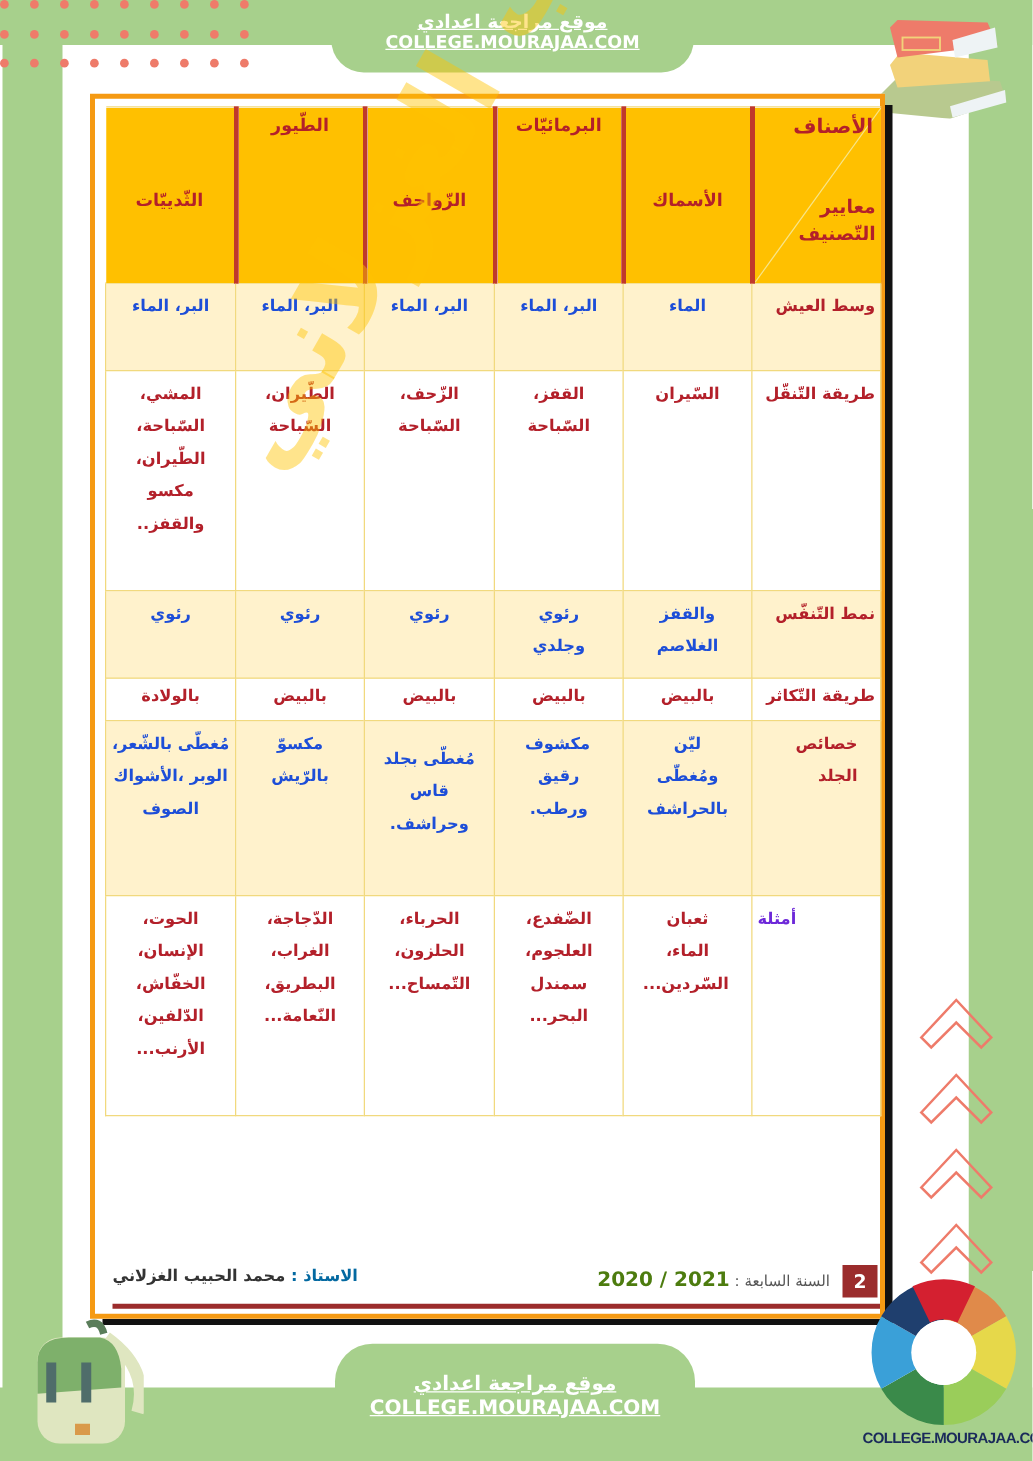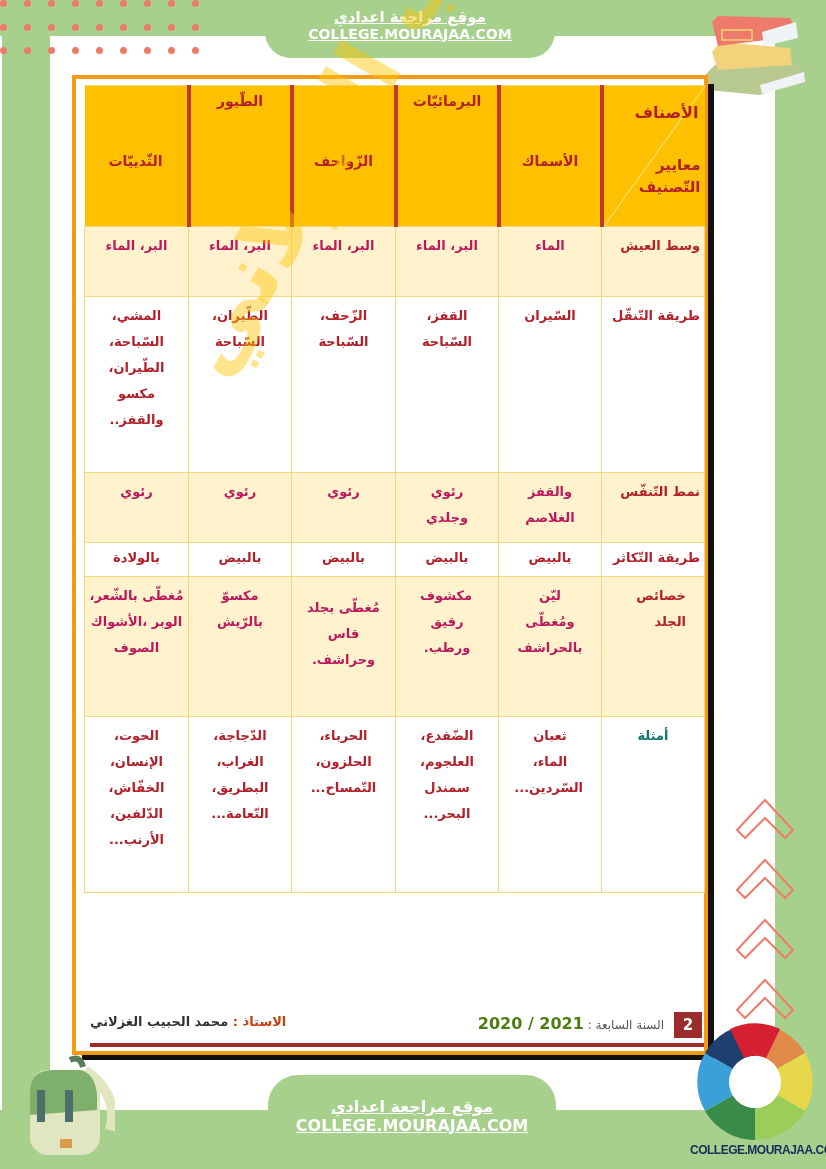--- a/index.html
+++ b/index.html
@@ -13,30 +13,30 @@
   .frame-shadow-r{position:absolute;left:708px;top:84px;width:6px;height:975px;background:#111;}
   .frame-shadow-b{position:absolute;left:82px;top:1055px;width:632px;height:5px;background:#111;}
   table.main{position:absolute;left:84px;top:85px;width:620px;border-collapse:collapse;direction:rtl;table-layout:fixed;}
   table.main td{border:1px solid #f1d97e;vertical-align:top;text-align:center;font-family:"DejaVu Sans",sans-serif;font-weight:bold;font-size:13px;line-height:26px;padding:6px 4px;}
   table.main tr.head td{background:#ffc000;color:#b3202a;font-size:14px;height:140px;padding:0;position:relative;border-left:4px solid #c0392b;border-right:0;margin-top:12px;}
   table.main tr.head td.crit-head{border-left:4px solid #c0392b;}
   table.main td.rowlabel{color:#b3202a;text-align:right;}
   .tint{background:#fff2cc;}
   .plain{background:#fff;}
   .red{color:#b3202a;}
-  .blk{color:#be185d;margin-top:35px;}
+  .blk{color:#1d4ed8;margin-top:35px;}
   .hd-top{position:absolute;top:2px;left:0;right:0;text-align:center;}
   .hd-mid{position:absolute;top:62px;left:0;right:0;text-align:center;}
   .diag{position:absolute;left:0;top:0;width:100%;height:100%;}
   .footer{position:absolute;left:84px;top:1010px;width:620px;height:30px;direction:rtl;}
   .pg{position:absolute;right:2px;top:2px;width:28px;height:26px;background:#9b2c2c;color:#fff;font-weight:bold;text-align:center;line-height:26px;font-size:15px;}
   .year{position:absolute;right:40px;top:4px;font-size:12px;color:#555;}
   .year b{color:#4d7c0f;font-size:16px;}
   .author{position:absolute;left:6px;top:4px;font-size:13px;color:#333;font-weight:bold;}
-  .author b{color:#c2410c;}
+  .author b{color:#0369a1;}
   .rule{position:absolute;left:90px;top:1043px;width:614px;height:4px;background:#9b2c2c;}
   .watermark{position:absolute;left:150px;top:340px;font-size:90px;color:rgba(255,196,0,0.45);transform:rotate(-60deg);transform-origin:left top;font-weight:bold;white-space:nowrap;pointer-events:none;direction:rtl;}
 </style>
 </head>
 <body>
 
 <div class="bg-green" style="left:0;top:0;width:826px;height:36px;"></div>
 <div class="bg-green" style="left:2px;top:0;width:48px;height:1169px;"></div>
 <div class="bg-green" style="left:775px;top:0;width:51px;height:1169px;"></div>
 <div class="bg-green" style="left:0;top:1110px;width:826px;height:59px;"></div>
@@ -97,21 +97,21 @@
       <col style="width:104px">
       <col style="width:103px">
       <col style="width:104px">
     </colgroup>
   <tbody>
       <tr class="head">
     <td class="crit-head" style="border-left:4px solid #c0392b;">
       <svg class="diag" viewBox="0 0 100 140" preserveAspectRatio="none">
             <line x1="0" y1="140" x2="100" y2="0" stroke="#f7e58c" stroke-width="1"></line>
           </svg>
-      <span style="position:absolute;top:14px;right:6px;font-size:16px;">الأصناف</span>
+      <span style="position:absolute;top:2px;right:6px;font-size:16px;">الأصناف</span>
       <span style="position:absolute;bottom:28px;right:4px;width:60px;text-align:right;font-size:15px;line-height:22px;">معايير التّصنيف</span>
     </td>
     <td>
           <span class="hd-mid">الأسماك</span>
         </td>
     <td>
           <span class="hd-top">البرمائيّات</span>
         </td>
     <td>
           <span class="hd-mid">الزّواحف</span>
@@ -163,21 +163,21 @@
   <tr class="tint" style="height:140px;">
     <td class="rowlabel" style="padding:6px 18px;">خصائص الجلد</td>
     <td class="blk" style="padding:6px 18px;">ليّن ومُغطّى بالحراشف</td>
     <td class="blk" style="padding:6px 26px;">مكشوف رقيق ورطب.</td>
     <td class="blk" style="padding:18px 14px;">مُغطّى بجلد قاس وحراشف.</td>
     <td class="blk" style="padding:6px 20px;">مكسوّ بالرّيش</td>
     <td class="blk">مُغطّى بالشّعر، الوبر ،الأشواك الصوف</td>
   </tr>
 
   <tr class="plain" style="height:176px;">
-    <td class="rowlabel" style="color:#0f766e;text-align:center;">أمثلة</td>
+    <td class="rowlabel" style="color:#6d28d9;text-align:left;">أمثلة</td>
     <td class="red" style="padding:6px 18px;">ثعبان الماء، السّردين...</td>
     <td class="red" style="padding:6px 18px;">الضّفدع، العلجوم، سمندل البحر...</td>
     <td class="red" style="padding:6px 16px;">الحرباء، الحلزون، التّمساح...</td>
     <td class="red" style="padding:6px 18px;">الدّجاجة، الغراب، البطريق، النّعامة...</td>
     <td class="red" style="padding:6px 18px;">الحوت، الإنسان، الخفّاش، الدّلفين، الأرنب...</td>
   </tr>
 </tbody>
   </table>
 
 <div class="watermark">الأستاذ: محمد الحبيب الغزلاني</div>

